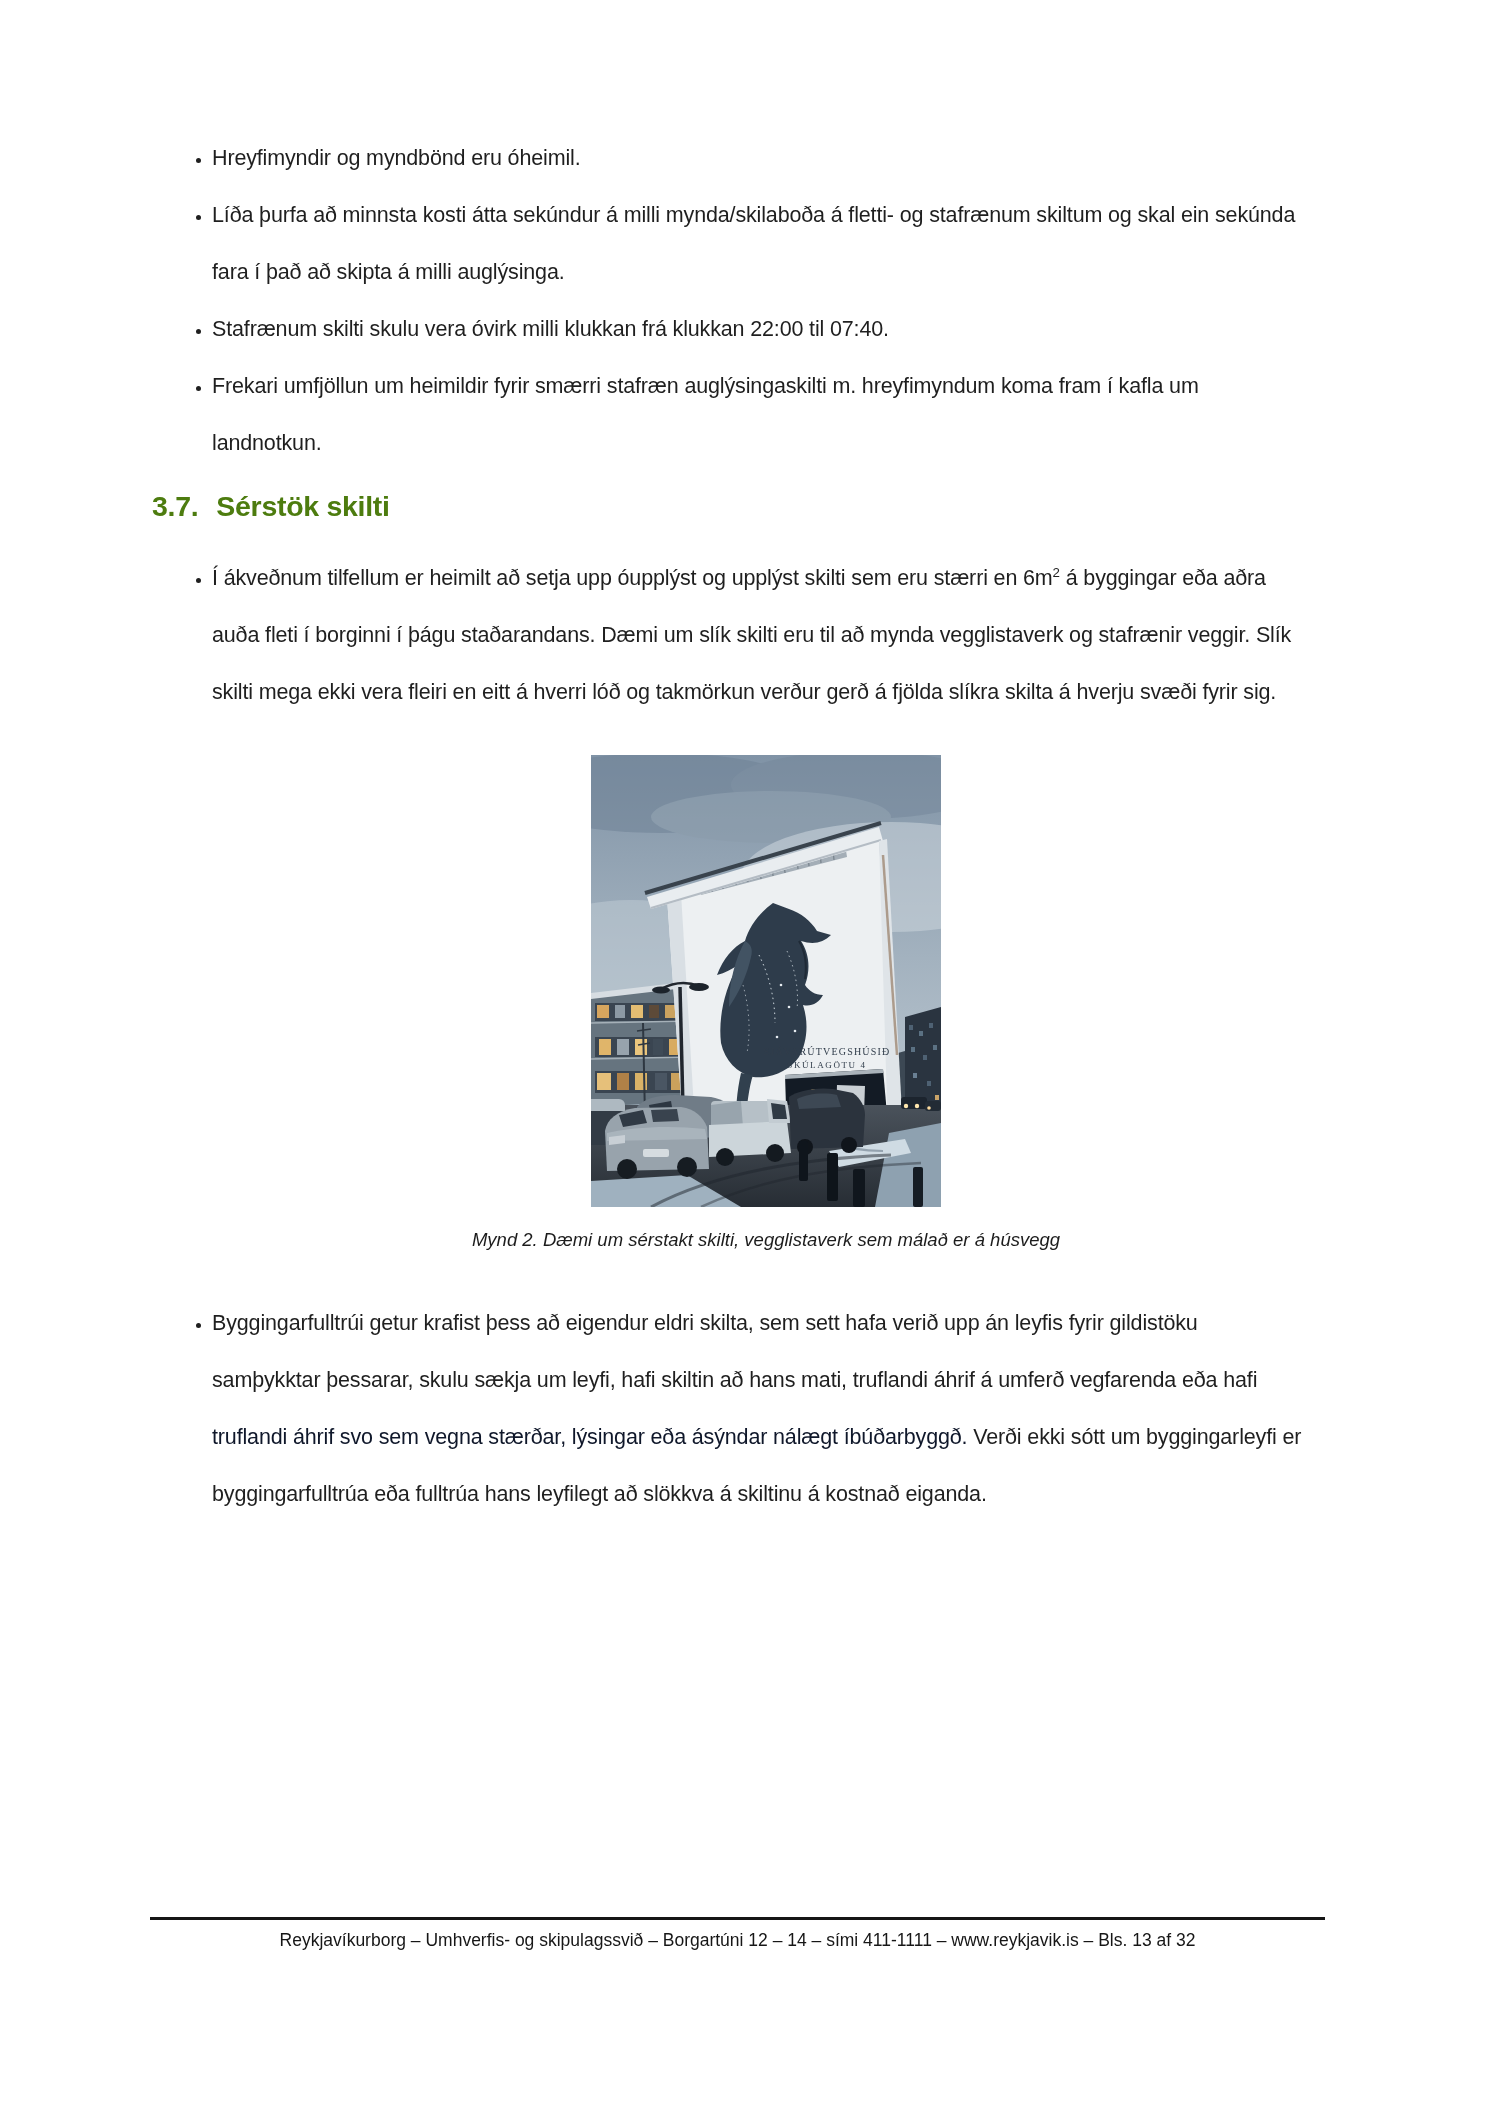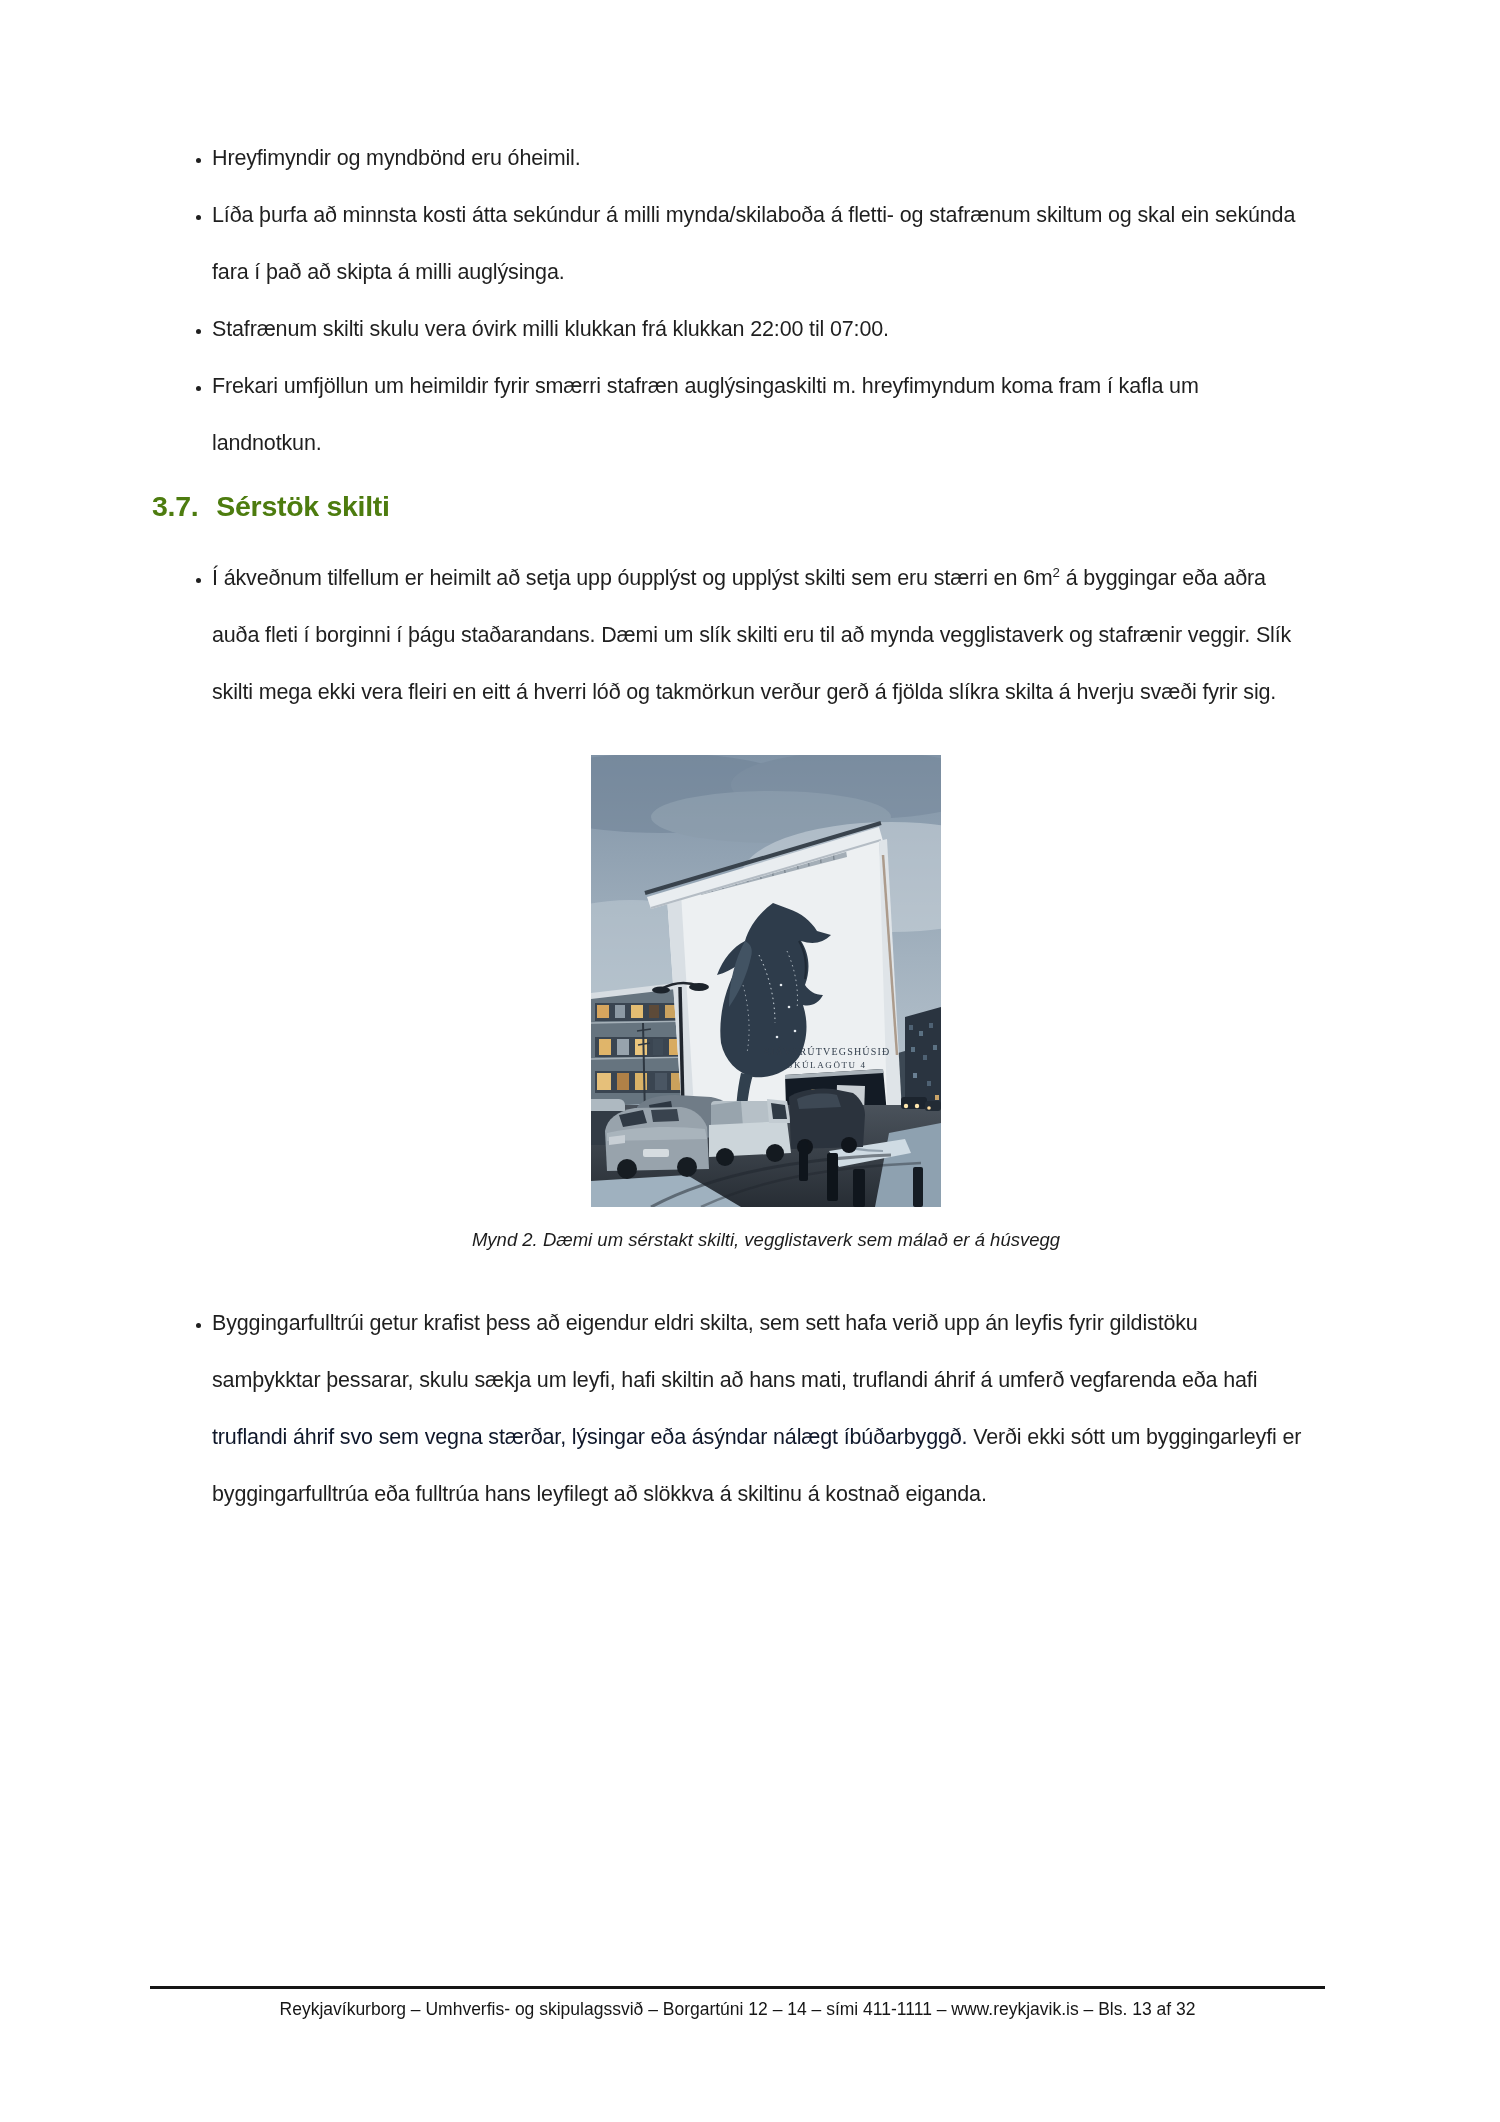--- a/index.html
+++ b/index.html
@@ -21,37 +21,37 @@
   #sec37-ul, #sec38-ul, #sec39-ul { margin-top:26px; }
   #sec38-h { margin-top:24px; }
   sup.sq { font-size:0.62em; vertical-align:super; line-height:0; }
   .gray-text { color:#0f172a;text-align:center; }
   figure.figure-block { margin:18px 0 0 423px; width:350px; padding:16px; }
   .figure-caption {
     width:1150px; margin:16px 0 0 -423px; padding-left:46px; box-sizing:border-box;
     text-align:center; font-style:italic; font-size:18.5px; line-height:26px; color:#1c1c1c;
   }
   .footer {
-    position:absolute; left:150px; top:1986px; width:1175px;
+    position:absolute; left:150px; top:1917px; width:1175px;
     border-top:3px solid #151515;
   }
   .footer-text {
     text-align:center; font-size:17.5px; line-height:22px; padding-top:9px; color:#161616;
   }
 </style>
 </head>
 <body>
 
 <div class="page">
   <div class="content">
 
     <ul class="doc-bullets" id="intro-ul">
       <li>Hreyfimyndir og myndbönd eru óheimil.</li>
       <li>Líða þurfa að minnsta kosti átta sekúndur á milli mynda/skilaboða á fletti- og stafrænum skiltum og skal ein sekúnda fara í það að skipta á milli auglýsinga.</li>
-      <li>Stafrænum skilti skulu vera óvirk milli klukkan frá klukkan 22:00 til 07:00.</li>
+      <li>Stafrænum skilti skulu vera óvirk milli klukkan frá klukkan 22:00 til 07:40.</li>
       <li>Frekari umfjöllun um heimildir fyrir smærri stafræn auglýsingaskilti m. hreyfimyndum koma fram í kafla um landnotkun.</li>
     </ul>
 
     <h2 class="section-heading" id="sec37-h">
       <span class="sec-num">3.7.</span><span>Sérstök skilti</span>
     </h2>
     <ul class="doc-bullets" id="sec37-ul">
       <li><span>Í ákveðnum tilfellum er heimilt að setja upp óupplýst og upplýst skilti sem eru stærri en 6m</span><sup class="sq">2</sup><span> á byggingar eða aðra auða fleti í borginni í þágu staðarandans. Dæmi um slík skilti eru til að mynda vegglistaverk og stafrænir veggir. Slík skilti mega ekki vera fleiri en eitt á hverri lóð og takmörkun verður gerð á fjölda slíkra skilta á hverju svæði fyrir sig.</span></li>
     </ul>
 

